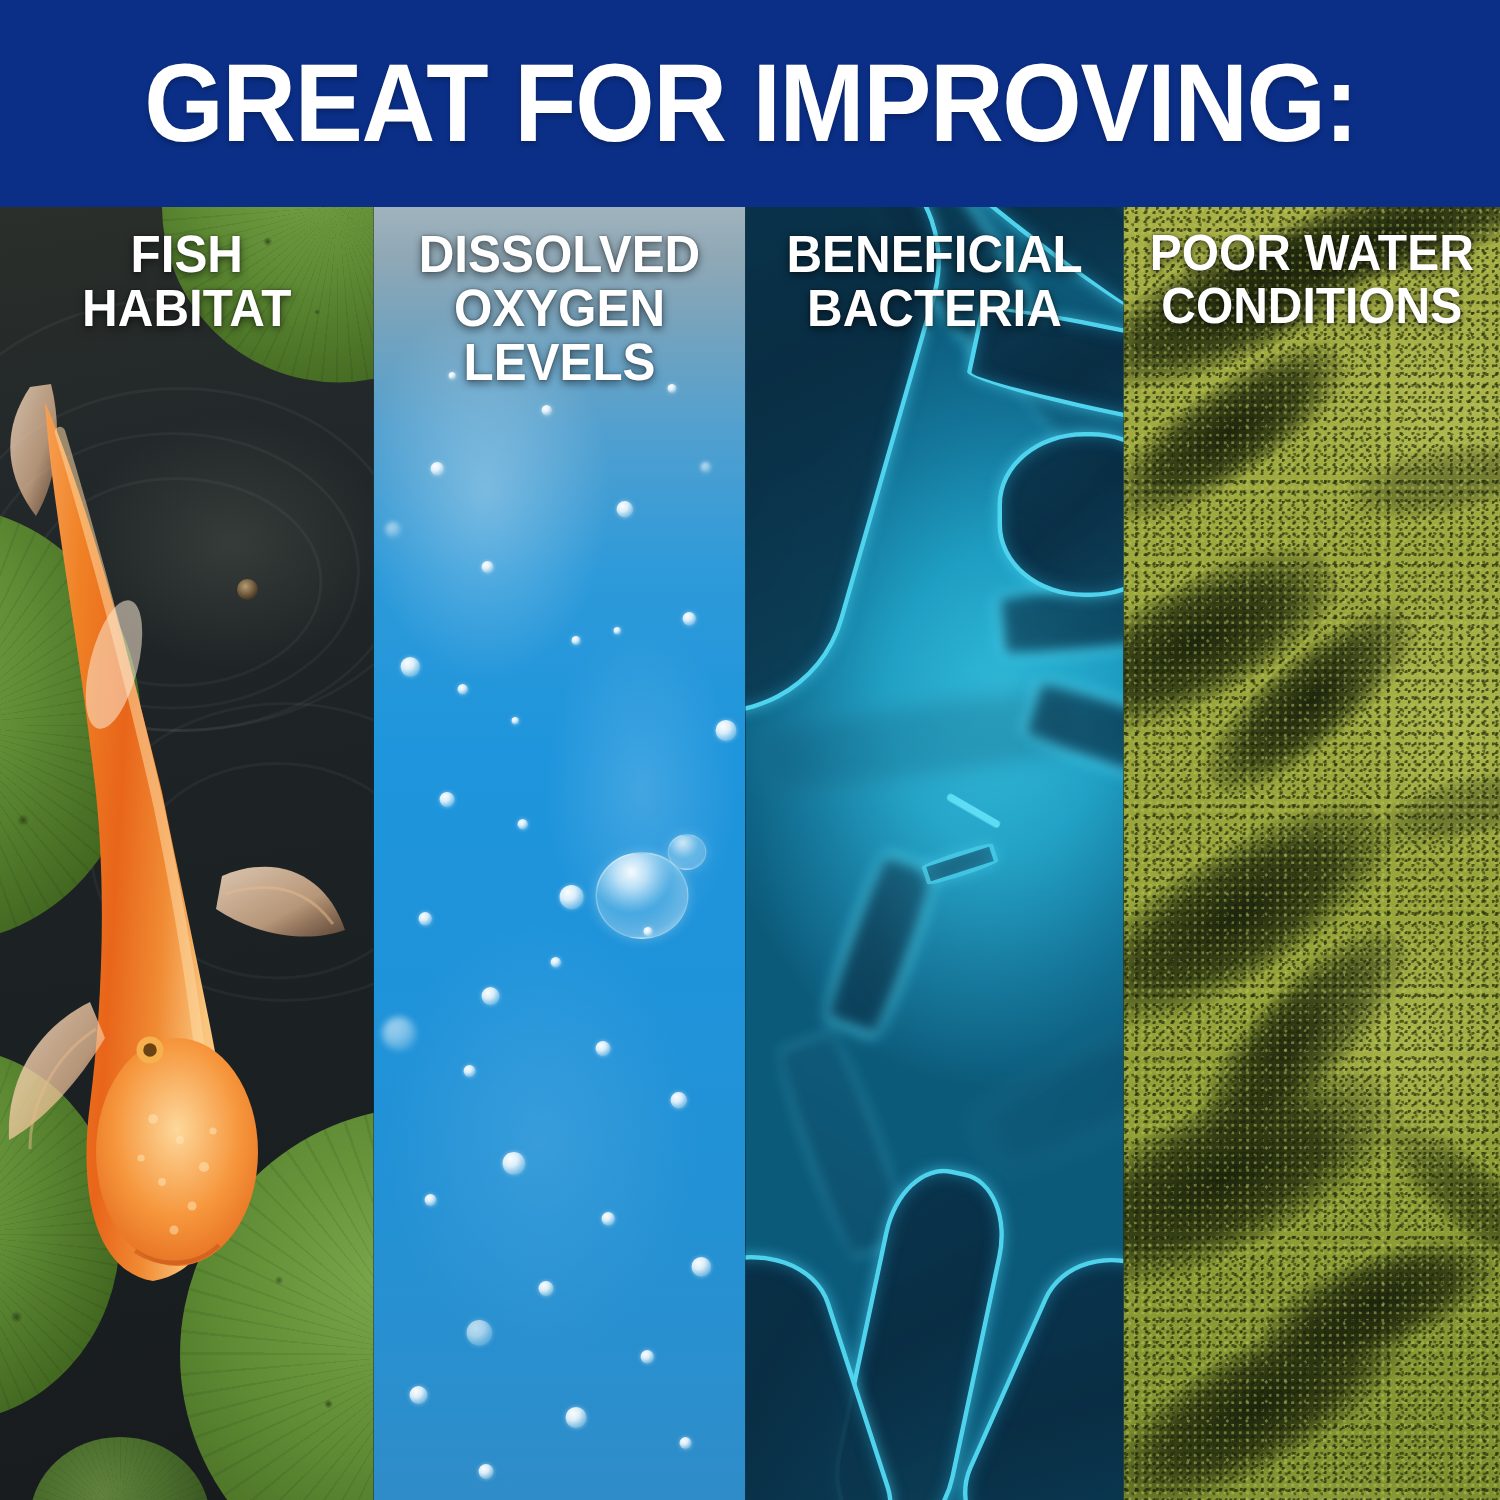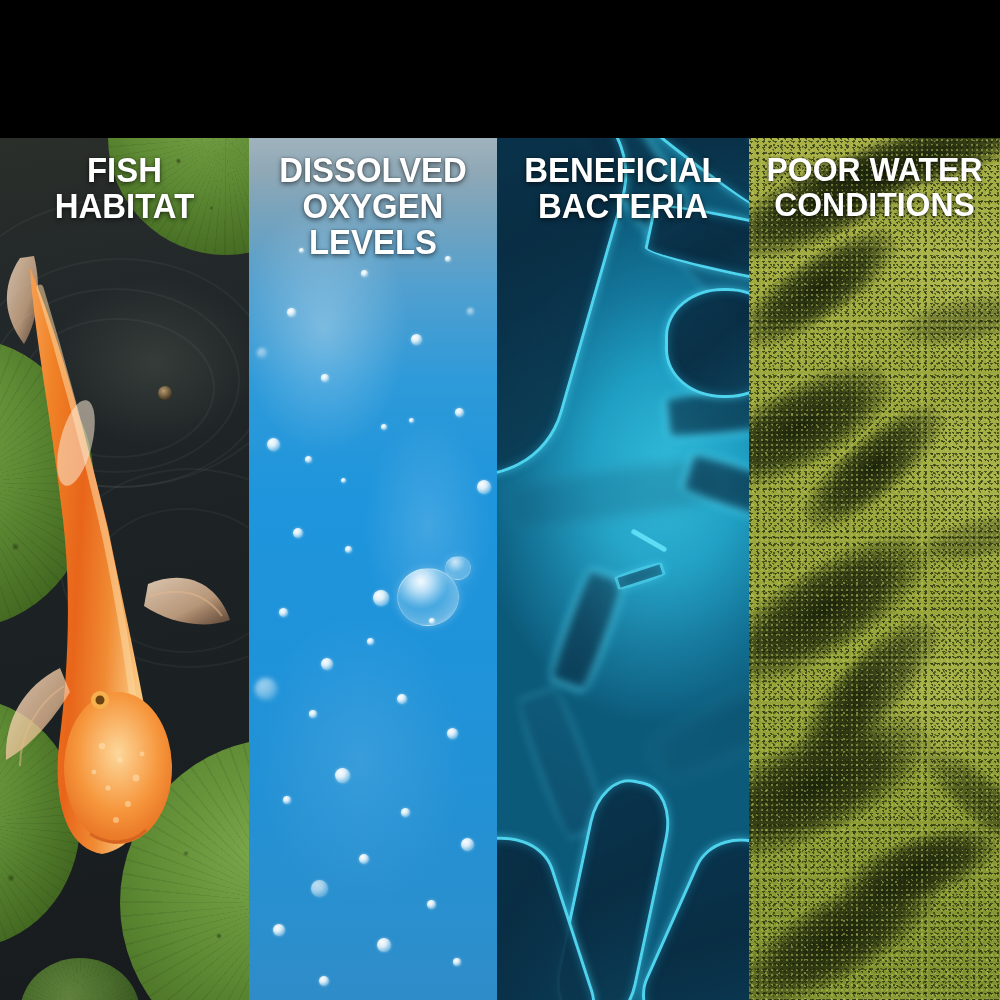--- a/index.html
+++ b/index.html
@@ -177,20 +177,23 @@
     filter:blur(2.2px);
   }
   .rod-blur { filter:blur(3.5px); opacity:.75; }
   .rod-haze { filter:blur(7px); opacity:.5; }
 </style>
 </head>
 <body>
 
 <div id="root">
 
+  <div class="banner">
+    <div class="banner-title">GREAT FOR IMPROVING:</div>
+  </div>
 
   <div class="strip">
 
     <div class="panel p1">
       <div class="panel-art">
         <div class="pond-base"></div>
 
         <div class="ripple" style="left:-30px;top:120px;width:300px;height:230px;"></div>
         <div class="ripple" style="left:-10px;top:150px;width:250px;height:185px;"></div>
         <div class="ripple" style="left:20px;top:180px;width:195px;height:140px;"></div>

